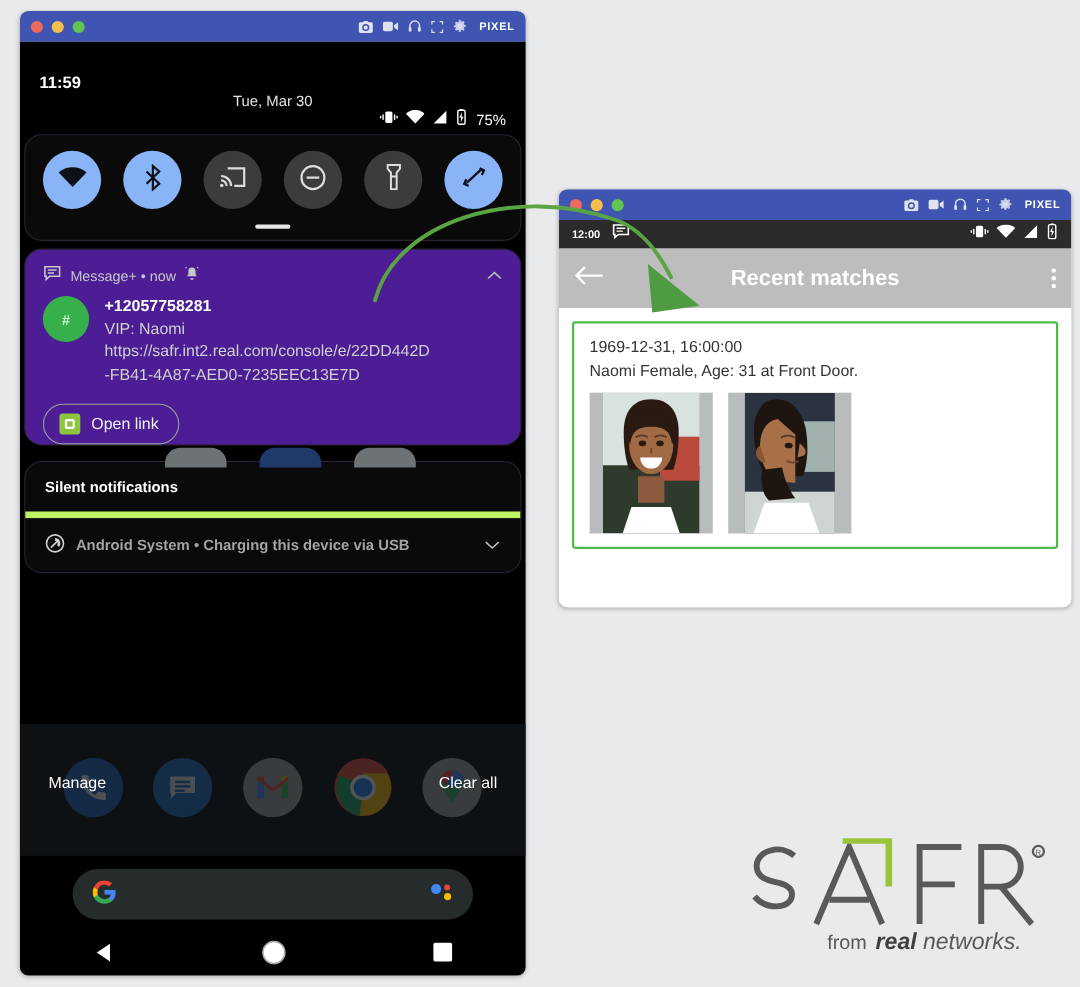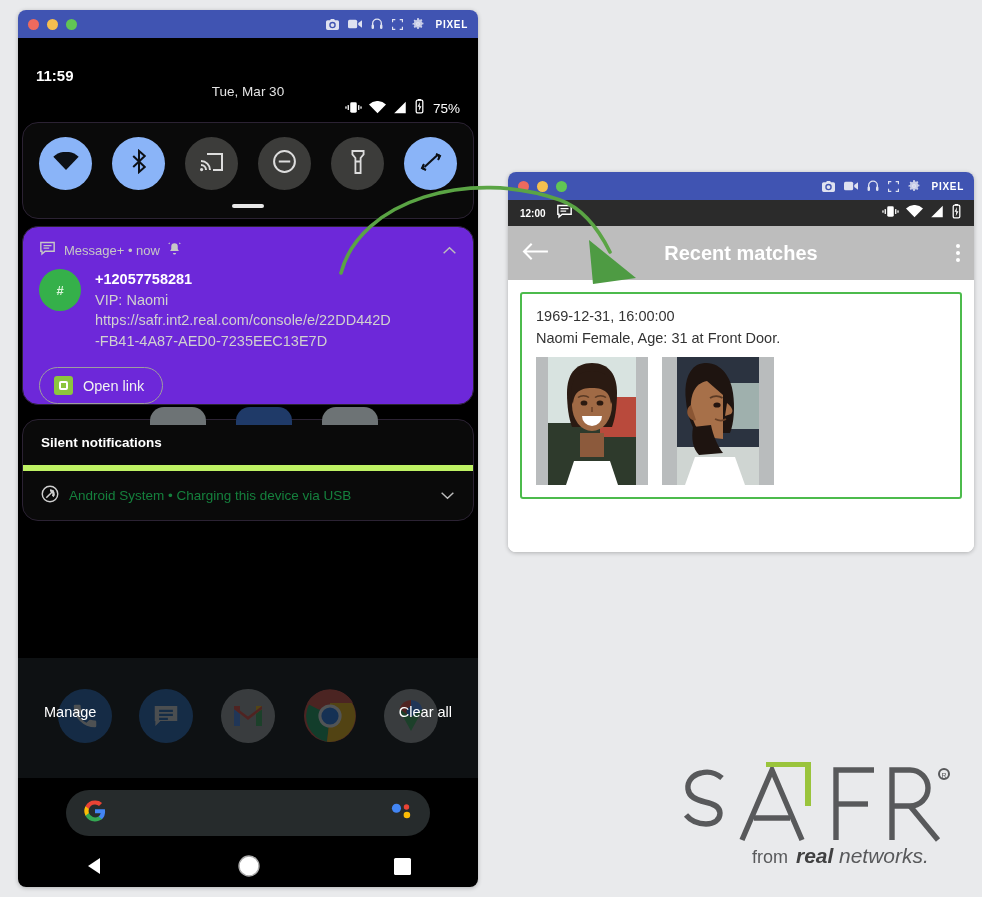--- a/index.html
+++ b/index.html
@@ -36,40 +36,40 @@
   .sb-batt{font-size:13.5px;color:#fff;margin-left:1px;}
 
   .qs-panel{margin:6px 4px 0 4px;background:#0a0a0a;border:1px solid #2b2233;border-radius:16px;padding:14px 0 0 0;position:relative;}
   .tiles{display:flex;justify-content:space-between;padding:0 16px;}
   .tile{width:53px;height:53px;border-radius:50%;display:flex;align-items:center;justify-content:center;}
   .tile.on{background:#8ab4f8;}
   .tile.off{background:#3c3c3a;}
   .qs-handle{display:flex;justify-content:center;padding:14px 0 10px 0;}
   .qs-handle i{display:block;width:32px;height:4px;border-radius:2px;background:#e8e8e8;}
 
-  .notifcard{margin:7px 4px 0 4px;background:#6d28d9;border:1px solid #2b2233;border-radius:16px;padding:14px 16px 0 16px;}
+  .notifcard{margin:7px 4px 0 4px;background:#4c1d95;border:1px solid #2b2233;border-radius:16px;padding:14px 16px 0 16px;}
   .nhead{display:flex;align-items:center;gap:8px;color:#c7c7c7;font-size:13px;}
   .nhead .chev{margin-left:auto;}
   .nbody{display:flex;gap:14px;margin-top:10px;}
   .avatar{flex:0 0 auto;width:42px;height:42px;border-radius:50%;background:#35b04a;display:flex;align-items:center;justify-content:center;color:#d9f5d9;font-size:13px;font-weight:600;}
   .ntext{font-size:14.5px;line-height:20.5px;}
   .ntitle{color:#fff;font-weight:700;font-size:14.5px;}
   .nsub{color:#d0d0d0;}
   .nlink{color:#d0d0d0;word-break:break-all;}
   .openlink{display:inline-flex;align-items:center;gap:10px;border:1px solid #9e9e9e;border-radius:20px;padding:8px 18px 8px 14px;margin:16px 0 0 0;color:#f1f1f1;font-size:14.5px;}
   .olsq{width:19px;height:19px;border-radius:3px;background:#8cc63e;display:flex;align-items:center;justify-content:center;}
   .olsq i{width:9px;height:9px;border:2px solid #fff;border-radius:2px;display:block;box-sizing:border-box;}
   .nactions{display:flex;gap:36px;padding:20px 0 16px 2px;color:#b9b9b9;font-size:14.5px;}
 
   .peek{position:relative;height:14px;margin:0 4px;}
   .peek .pk{position:absolute;top:2px;width:56px;height:18px;border-radius:14px 14px 0 0;}
 
   .silent{margin:0 4px 0 4px;background:#0a0a0a;border:1px solid #2b2233;border-radius:16px;}
   .silent-h{padding:15px 18px;color:#fff;font-size:13.5px;font-weight:700;border-bottom:6px solid #bef264;}
-  .silent-r{display:flex;align-items:center;gap:10px;padding:14px 18px;color:#15803d;font-size:13.5px;}
+  .silent-r{display:flex;align-items:center;gap:10px;padding:14px 18px;color:#a3a3a3;font-size:13.5px;font-weight:bold;}
   .silent-r .chev{margin-left:auto;}
 
   .managerow{display:flex;align-items:center;justify-content:space-between;padding:18px 26px 0 26px;color:#fff;font-size:14.5px;font-weight:500;position:relative;z-index:3;}
 
   .dockwrap{position:absolute;left:0;right:0;top:632px;height:92px;display:flex;justify-content:space-around;align-items:center;padding:0 26px;box-sizing:border-box;z-index:1;}
   .dockicon{width:54px;height:54px;border-radius:50%;display:flex;align-items:center;justify-content:center;overflow:hidden;}
   .dimveil{position:absolute;left:0;right:0;top:620px;height:120px;background:rgba(20,24,26,.72);z-index:2;}
 
   .searchbar{position:absolute;left:48px;right:48px;top:752px;height:46px;border-radius:23px;background:#262b2c;display:flex;align-items:center;padding:0 18px;box-sizing:border-box;z-index:3;}
   .navbar{position:absolute;left:0;right:0;top:810px;height:40px;display:flex;justify-content:space-around;align-items:center;z-index:3;}

